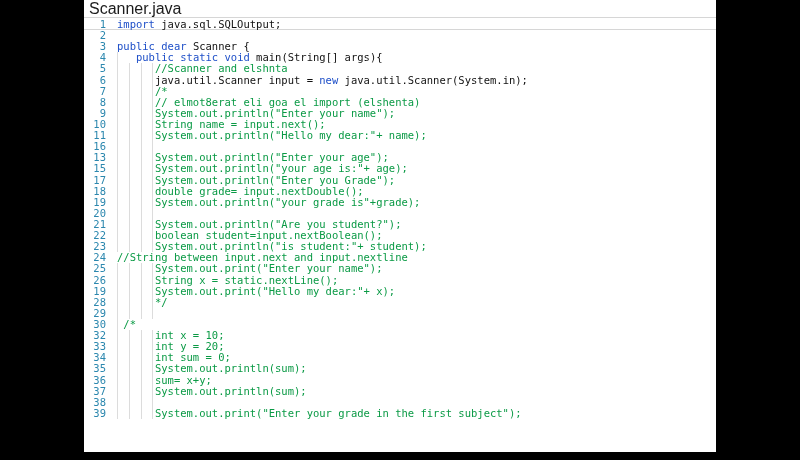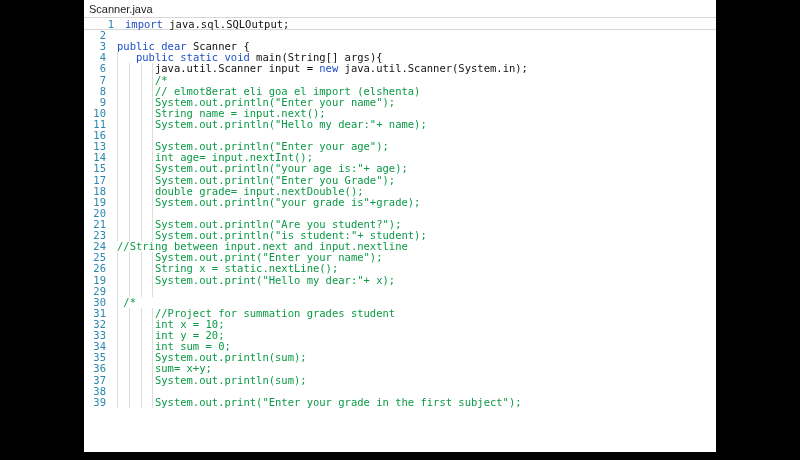--- a/index.html
+++ b/index.html
@@ -23,39 +23,39 @@
     border-bottom: 1px solid var(--separator, #d6d6d6);
     background: #ffffff;
     display: flex; align-items: stretch;
   }
   .tab {
     padding: 0 6px 0 5px;
     display: flex; align-items: center;
     cursor: default;
   }
   .tab-label {
-    font-size: 11px;
+    font-size: 16px;
     color: #1c1c1c;
     white-space: nowrap;
   }
 
   .code-area {
     position: relative;
     padding-top: 1px;
     font-family: "DejaVu Sans Mono", monospace;
     font-size: 10.5px;
   }
 
   .line {
     position: relative;
     height: 11.12px;
     line-height: 11.12px;
     white-space: pre;
   }
-  .line.u { box-shadow: inset 0 -1px 0 var(--separator, #d6d6d6); padding-left: 8px; }
+  .line.u { box-shadow: inset 0 -1px 0 var(--separator, #d6d6d6); }
 
   .num {
     display: inline-block;
     width: 22px;
     text-align: right;
     color: var(--lineNumber, #2b87ae);
     vertical-align: top;
   }
   .code {
     display: inline-block;
@@ -82,43 +82,44 @@
     <div class="tab-bar">
       <div class="tab">
         <span class="tab-label">Scanner.java</span>
       </div>
     </div>
     <div class="code-area">
         <div class="line u"><span class="num">1</span><span class="code"><span class="tk-k">import</span><span class="tk-p"> java.sql.SQLOutput;</span></span></div>
         <div class="line"><span class="num">2</span><span class="code"></span></div>
         <div class="line"><span class="num">3</span><span class="code"><span class="tk-k">public</span><span class="tk-p"> </span><span class="tk-k">dear</span><span class="tk-p"> Scanner {</span></span></div>
         <div class="line"><span class="guide" style="left: 33px;"></span><span class="num">4</span><span class="code"><span class="tk-p">   </span><span class="tk-k">public</span><span class="tk-p"> </span><span class="tk-k">static</span><span class="tk-p"> </span><span class="tk-k">void</span><span class="tk-p"> main(String[] args){</span></span></div>
+        <div class="line"><span class="guide" style="left: 33px;"></span><span class="guide" style="left: 45px;"></span><span class="guide" style="left: 57px;"></span><span class="guide" style="left: 68px;"></span><span class="num">5</span><span class="code"><span class="tk-c">      //Scanner and elshnta</span></span></div>
         <div class="line"><span class="guide" style="left: 33px;"></span><span class="guide" style="left: 45px;"></span><span class="guide" style="left: 57px;"></span><span class="guide" style="left: 68px;"></span><span class="num">6</span><span class="code"><span class="tk-p">      java.util.Scanner input = </span><span class="tk-k">new</span><span class="tk-p"> java.util.Scanner(System.in);</span></span></div>
         <div class="line"><span class="guide" style="left: 33px;"></span><span class="guide" style="left: 45px;"></span><span class="guide" style="left: 57px;"></span><span class="guide" style="left: 68px;"></span><span class="num">7</span><span class="code"><span class="tk-c">      /*</span></span></div>
         <div class="line"><span class="guide" style="left: 33px;"></span><span class="guide" style="left: 45px;"></span><span class="guide" style="left: 57px;"></span><span class="guide" style="left: 68px;"></span><span class="num">8</span><span class="code"><span class="tk-c">      // elmot8erat eli goa el import (elshenta)</span></span></div>
         <div class="line"><span class="guide" style="left: 33px;"></span><span class="guide" style="left: 45px;"></span><span class="guide" style="left: 57px;"></span><span class="guide" style="left: 68px;"></span><span class="num">9</span><span class="code"><span class="tk-c">      System.out.println("Enter your name");</span></span></div>
         <div class="line"><span class="guide" style="left: 33px;"></span><span class="guide" style="left: 45px;"></span><span class="guide" style="left: 57px;"></span><span class="guide" style="left: 68px;"></span><span class="num">10</span><span class="code"><span class="tk-c">      String name = input.next();</span></span></div>
         <div class="line"><span class="guide" style="left: 33px;"></span><span class="guide" style="left: 45px;"></span><span class="guide" style="left: 57px;"></span><span class="guide" style="left: 68px;"></span><span class="num">11</span><span class="code"><span class="tk-c">      System.out.println("Hello my dear:"+ name);</span></span></div>
         <div class="line"><span class="guide" style="left: 33px;"></span><span class="guide" style="left: 45px;"></span><span class="guide" style="left: 57px;"></span><span class="guide" style="left: 68px;"></span><span class="num">16</span><span class="code"></span></div>
         <div class="line"><span class="guide" style="left: 33px;"></span><span class="guide" style="left: 45px;"></span><span class="guide" style="left: 57px;"></span><span class="guide" style="left: 68px;"></span><span class="num">13</span><span class="code"><span class="tk-c">      System.out.println("Enter your age");</span></span></div>
-        <div class="line"><span class="guide" style="left: 33px;"></span><span class="guide" style="left: 45px;"></span><span class="guide" style="left: 57px;"></span><span class="guide" style="left: 68px;"></span><span class="num">14</span><span class="code"><span class="tk-c">      int age= input.nextInt();</span></span></div>
         <div class="line"><span class="guide" style="left: 33px;"></span><span class="guide" style="left: 45px;"></span><span class="guide" style="left: 57px;"></span><span class="guide" style="left: 68px;"></span><span class="num">15</span><span class="code"><span class="tk-c">      System.out.println("your age is:"+ age);</span></span></div>
         <div class="line"><span class="guide" style="left: 33px;"></span><span class="guide" style="left: 45px;"></span><span class="guide" style="left: 57px;"></span><span class="guide" style="left: 68px;"></span><span class="num">17</span><span class="code"><span class="tk-c">      System.out.println("Enter you Grade");</span></span></div>
         <div class="line"><span class="guide" style="left: 33px;"></span><span class="guide" style="left: 45px;"></span><span class="guide" style="left: 57px;"></span><span class="guide" style="left: 68px;"></span><span class="num">18</span><span class="code"><span class="tk-c">      double grade= input.nextDouble();</span></span></div>
         <div class="line"><span class="guide" style="left: 33px;"></span><span class="guide" style="left: 45px;"></span><span class="guide" style="left: 57px;"></span><span class="guide" style="left: 68px;"></span><span class="num">19</span><span class="code"><span class="tk-c">      System.out.println("your grade is"+grade);</span></span></div>
         <div class="line"><span class="guide" style="left: 33px;"></span><span class="guide" style="left: 45px;"></span><span class="guide" style="left: 57px;"></span><span class="guide" style="left: 68px;"></span><span class="num">20</span><span class="code"></span></div>
         <div class="line"><span class="guide" style="left: 33px;"></span><span class="guide" style="left: 45px;"></span><span class="guide" style="left: 57px;"></span><span class="guide" style="left: 68px;"></span><span class="num">21</span><span class="code"><span class="tk-c">      System.out.println("Are you student?");</span></span></div>
+        <div class="line"><span class="guide" style="left: 33px;"></span><span class="guide" style="left: 45px;"></span><span class="guide" style="left: 57px;"></span><span class="guide" style="left: 68px;"></span><span class="num">22</span><span class="code"><span class="tk-c">      boolean student=input.nextBoolean();</span></span></div>
         <div class="line"><span class="guide" style="left: 33px;"></span><span class="guide" style="left: 45px;"></span><span class="guide" style="left: 57px;"></span><span class="guide" style="left: 68px;"></span><span class="num">23</span><span class="code"><span class="tk-c">      System.out.println("is student:"+ student);</span></span></div>
         <div class="line"><span class="num">24</span><span class="code"><span class="tk-c">//String between input.next and input.nextline</span></span></div>
         <div class="line"><span class="guide" style="left: 33px;"></span><span class="guide" style="left: 45px;"></span><span class="guide" style="left: 57px;"></span><span class="guide" style="left: 68px;"></span><span class="num">25</span><span class="code"><span class="tk-c">      System.out.print("Enter your name");</span></span></div>
         <div class="line"><span class="guide" style="left: 33px;"></span><span class="guide" style="left: 45px;"></span><span class="guide" style="left: 57px;"></span><span class="guide" style="left: 68px;"></span><span class="num">26</span><span class="code"><span class="tk-c">      String x = static.nextLine();</span></span></div>
         <div class="line"><span class="guide" style="left: 33px;"></span><span class="guide" style="left: 45px;"></span><span class="guide" style="left: 57px;"></span><span class="guide" style="left: 68px;"></span><span class="num">19</span><span class="code"><span class="tk-c">      System.out.print("Hello my dear:"+ x);</span></span></div>
+        <div class="line"><span class="guide" style="left: 33px;"></span><span class="guide" style="left: 45px;"></span><span class="guide" style="left: 57px;"></span><span class="guide" style="left: 68px;"></span><span class="num">28</span><span class="code"><span class="tk-c">      */</span></span></div>
         <div class="line"><span class="guide" style="left: 33px;"></span><span class="guide" style="left: 45px;"></span><span class="guide" style="left: 57px;"></span><span class="guide" style="left: 68px;"></span><span class="num">29</span><span class="code"></span></div>
         <div class="line"><span class="guide" style="left: 33px;"></span><span class="num">30</span><span class="code"><span class="tk-c"> /*</span></span></div>
-        <div class="line"><span class="guide" style="left: 33px;"></span><span class="guide" style="left: 45px;"></span><span class="guide" style="left: 57px;"></span><span class="guide" style="left: 68px;"></span><span class="num">31</span><span class="code"><span class="tk-c">      //Project for summation grades student</span></span></div>
         <div class="line"><span class="guide" style="left: 33px;"></span><span class="guide" style="left: 45px;"></span><span class="guide" style="left: 57px;"></span><span class="guide" style="left: 68px;"></span><span class="num">32</span><span class="code"><span class="tk-c">      int x = 10;</span></span></div>
         <div class="line"><span class="guide" style="left: 33px;"></span><span class="guide" style="left: 45px;"></span><span class="guide" style="left: 57px;"></span><span class="guide" style="left: 68px;"></span><span class="num">33</span><span class="code"><span class="tk-c">      int y = 20;</span></span></div>
         <div class="line"><span class="guide" style="left: 33px;"></span><span class="guide" style="left: 45px;"></span><span class="guide" style="left: 57px;"></span><span class="guide" style="left: 68px;"></span><span class="num">34</span><span class="code"><span class="tk-c">      int sum = 0;</span></span></div>
         <div class="line"><span class="guide" style="left: 33px;"></span><span class="guide" style="left: 45px;"></span><span class="guide" style="left: 57px;"></span><span class="guide" style="left: 68px;"></span><span class="num">35</span><span class="code"><span class="tk-c">      System.out.println(sum);</span></span></div>
         <div class="line"><span class="guide" style="left: 33px;"></span><span class="guide" style="left: 45px;"></span><span class="guide" style="left: 57px;"></span><span class="guide" style="left: 68px;"></span><span class="num">36</span><span class="code"><span class="tk-c">      sum= x+y;</span></span></div>
         <div class="line"><span class="guide" style="left: 33px;"></span><span class="guide" style="left: 45px;"></span><span class="guide" style="left: 57px;"></span><span class="guide" style="left: 68px;"></span><span class="num">37</span><span class="code"><span class="tk-c">      System.out.println(sum);</span></span></div>
         <div class="line"><span class="guide" style="left: 33px;"></span><span class="guide" style="left: 45px;"></span><span class="guide" style="left: 57px;"></span><span class="guide" style="left: 68px;"></span><span class="num">38</span><span class="code"></span></div>
         <div class="line"><span class="guide" style="left: 33px;"></span><span class="guide" style="left: 45px;"></span><span class="guide" style="left: 57px;"></span><span class="guide" style="left: 68px;"></span><span class="num">39</span><span class="code"><span class="tk-c">      System.out.print("Enter your grade in the first subject");</span></span></div>
       </div>
   </div>

